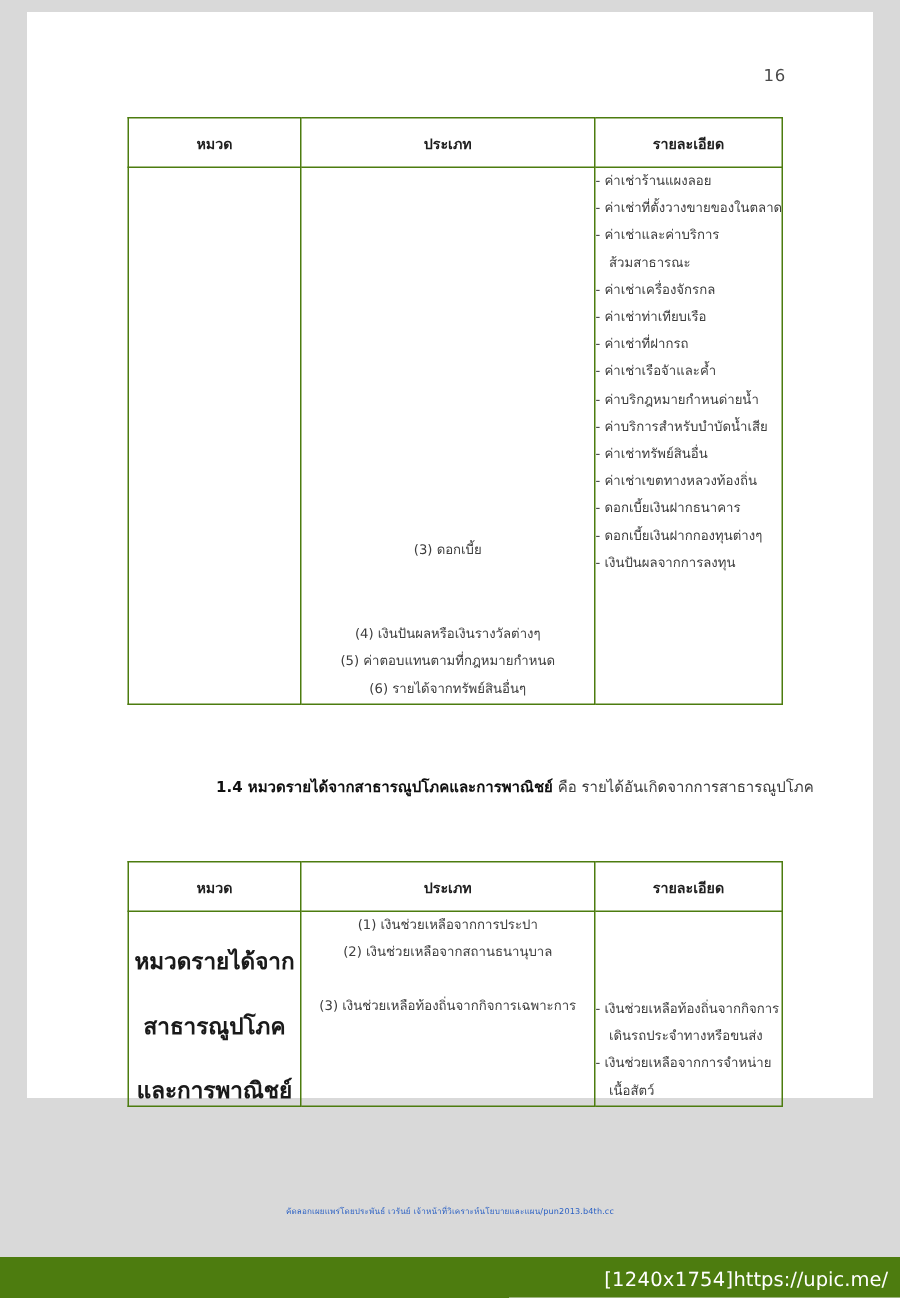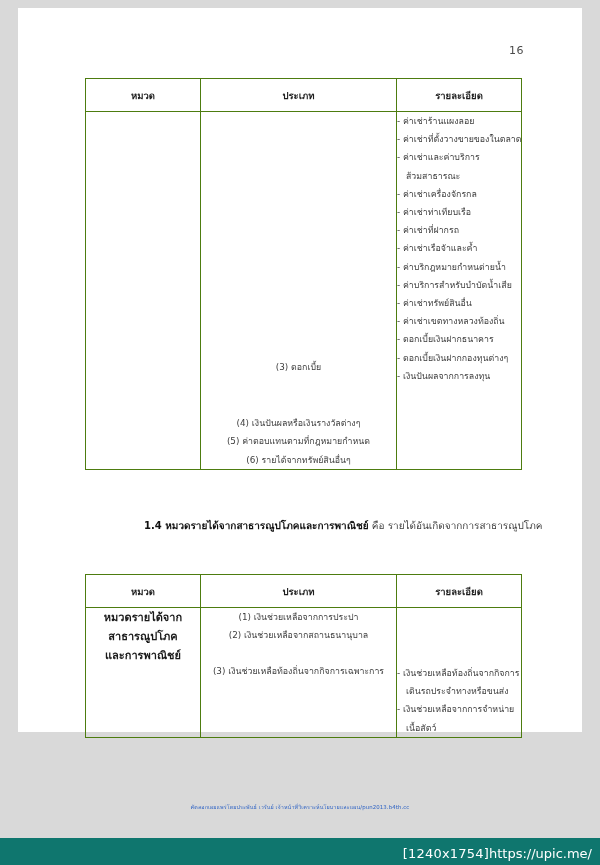--- a/index.html
+++ b/index.html
@@ -64,22 +64,23 @@
   .line {
     font-size: 8.8px;
     color: #3d3d3d;
     line-height: 18.2px;
     white-space: nowrap;
   }
   .line.cont { padding-left: 9px; }
   .line.bold-cat {
     font-weight: bold;
     color: #1a1a1a;
-    font-size: 11px;
+    font-size: 15px;
     line-height: 19px;
+    margin-top: 24px;
   }
   .spacer-block { height: 246px; }
   .spacer-small { height: 38px; }
   .spacer-mid { height: 18px; }
 
   
   .para {
     position: absolute;
     left: 67px;
     width: 447px;
@@ -104,21 +105,21 @@
     font-size: 5.4px;
     color: #2d62c4;
     letter-spacing: .1px;
   }
   .watermark {
     position: absolute;
     left: 0;
     bottom: 0;
     width: 600px;
     height: 27px;
-    background: #0f766e;
+    background: #4d7c0f;
   }
   .watermark-text {
     position: absolute;
     right: 8px;
     bottom: 4px;
     color: #ffffff;
     font-size: 13px;
     font-family: "DejaVu Sans", "Liberation Sans", sans-serif;
     white-space: nowrap;
   }

